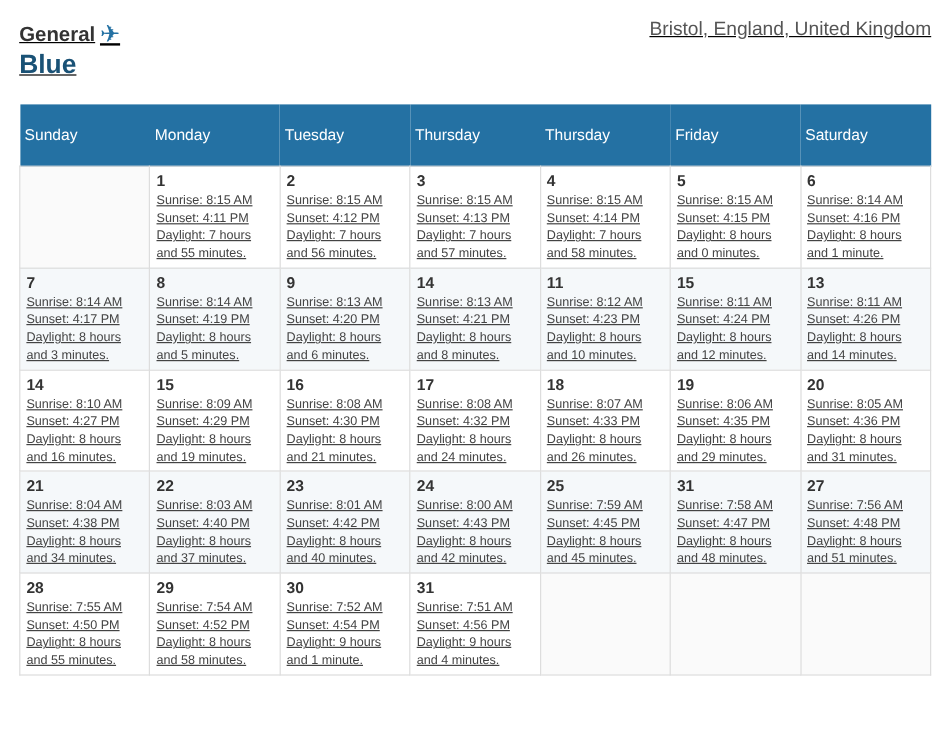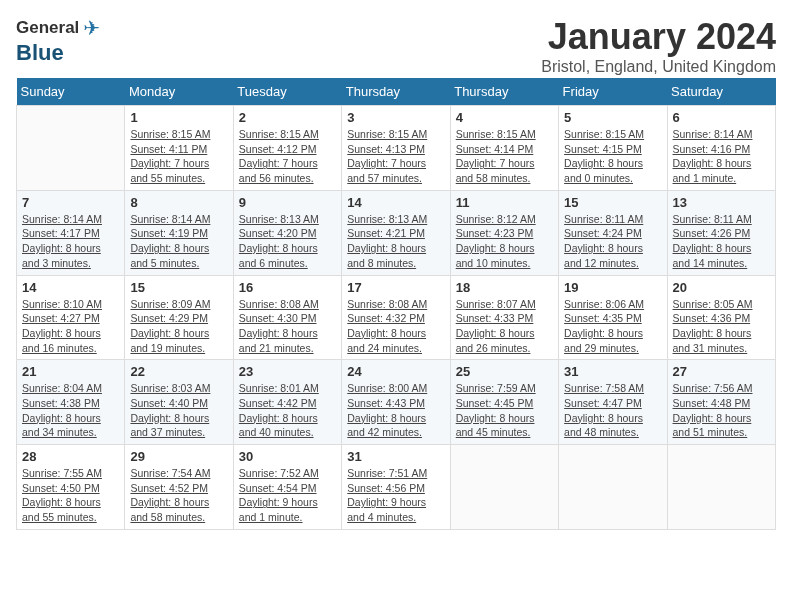--- a/index.html
+++ b/index.html
@@ -7,21 +7,22 @@
       font-family: Arial, sans-serif;
       background: #fff;
       width: 792px;
       min-height: 612px;
       padding: 16px;
     }
     .header-area {
       display: flex;
       justify-content: space-between;
       align-items: flex-start;
-      margin-bottom: 2px;
+      margin-bottom: 20px;
+      text-decoration: underline;
     }
     .logo {
       display: flex;
       flex-direction: column;
       align-items: flex-start;
     }
     .title-area {
       text-align: right;
     }
     .month-title {
@@ -34,21 +35,21 @@
       color: #555;
     }
     .calendar {
       width: 100%;
       border-collapse: collapse;
       font-size: 11px;
     }
     .calendar th {
       background-color: #2471a3;
       color: #fff;
-      padding: 6px 4px;
+      padding: 18px 4px;
       text-align: left;
       font-size: 13px;
       font-weight: normal;
     }
     .calendar td {
       border: 1px solid #ddd;
       vertical-align: top;
       padding: 4px 5px;
       width: calc(100% / 7);
       min-height: 80px;
@@ -86,21 +87,20 @@
   <div class="logo">
     <div class="logo-row">
       <span style="font-weight:bold;font-size:17px;color:#333;">General</span>
       <span style="color:#2471a3;font-size:20px;">✈</span>
     </div>
     <div>
       <span style="font-weight:bold;font-size:22px;color:#1a5276;">Blue</span>
     </div>
   </div>
   <div class="title-area">
-    <div class="month-title">January 2024</div>
     <div class="location">Bristol, England, United Kingdom</div>
   </div>
 </div>
 
 <table class="calendar">
   <thead>
     <tr>
     <th>Sunday</th>
         <th>Monday</th>
         <th>Tuesday</th>

